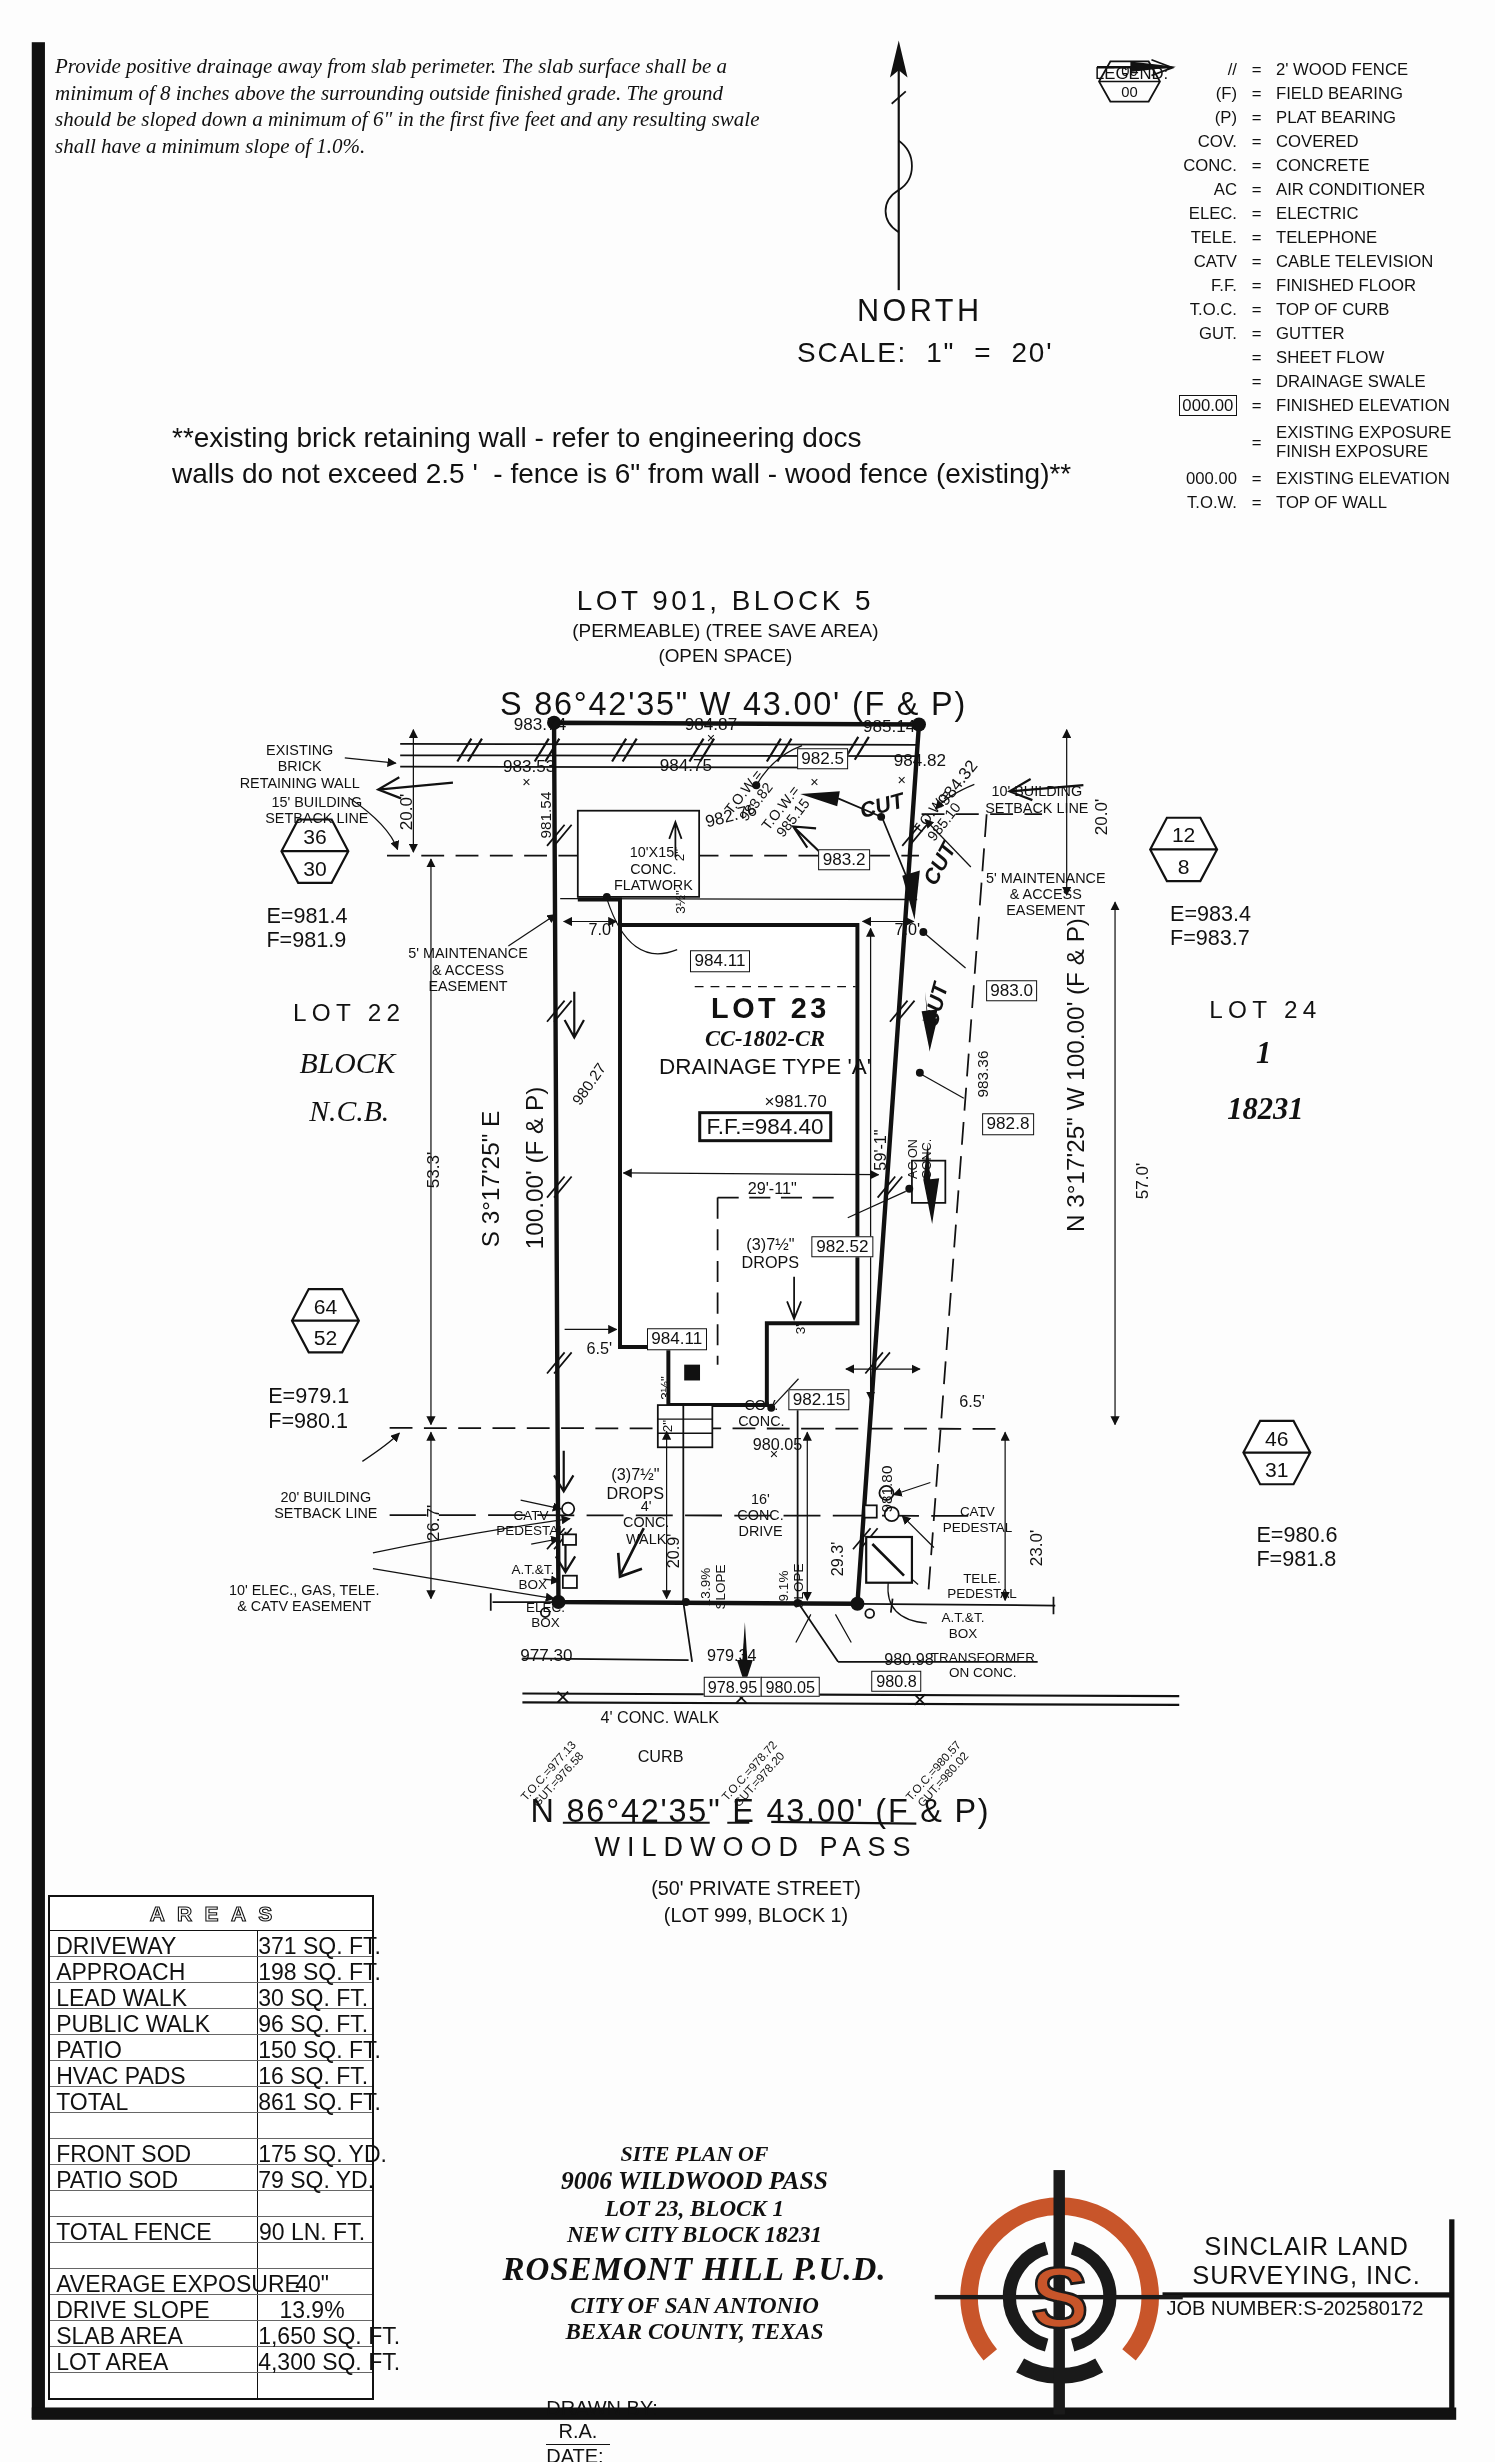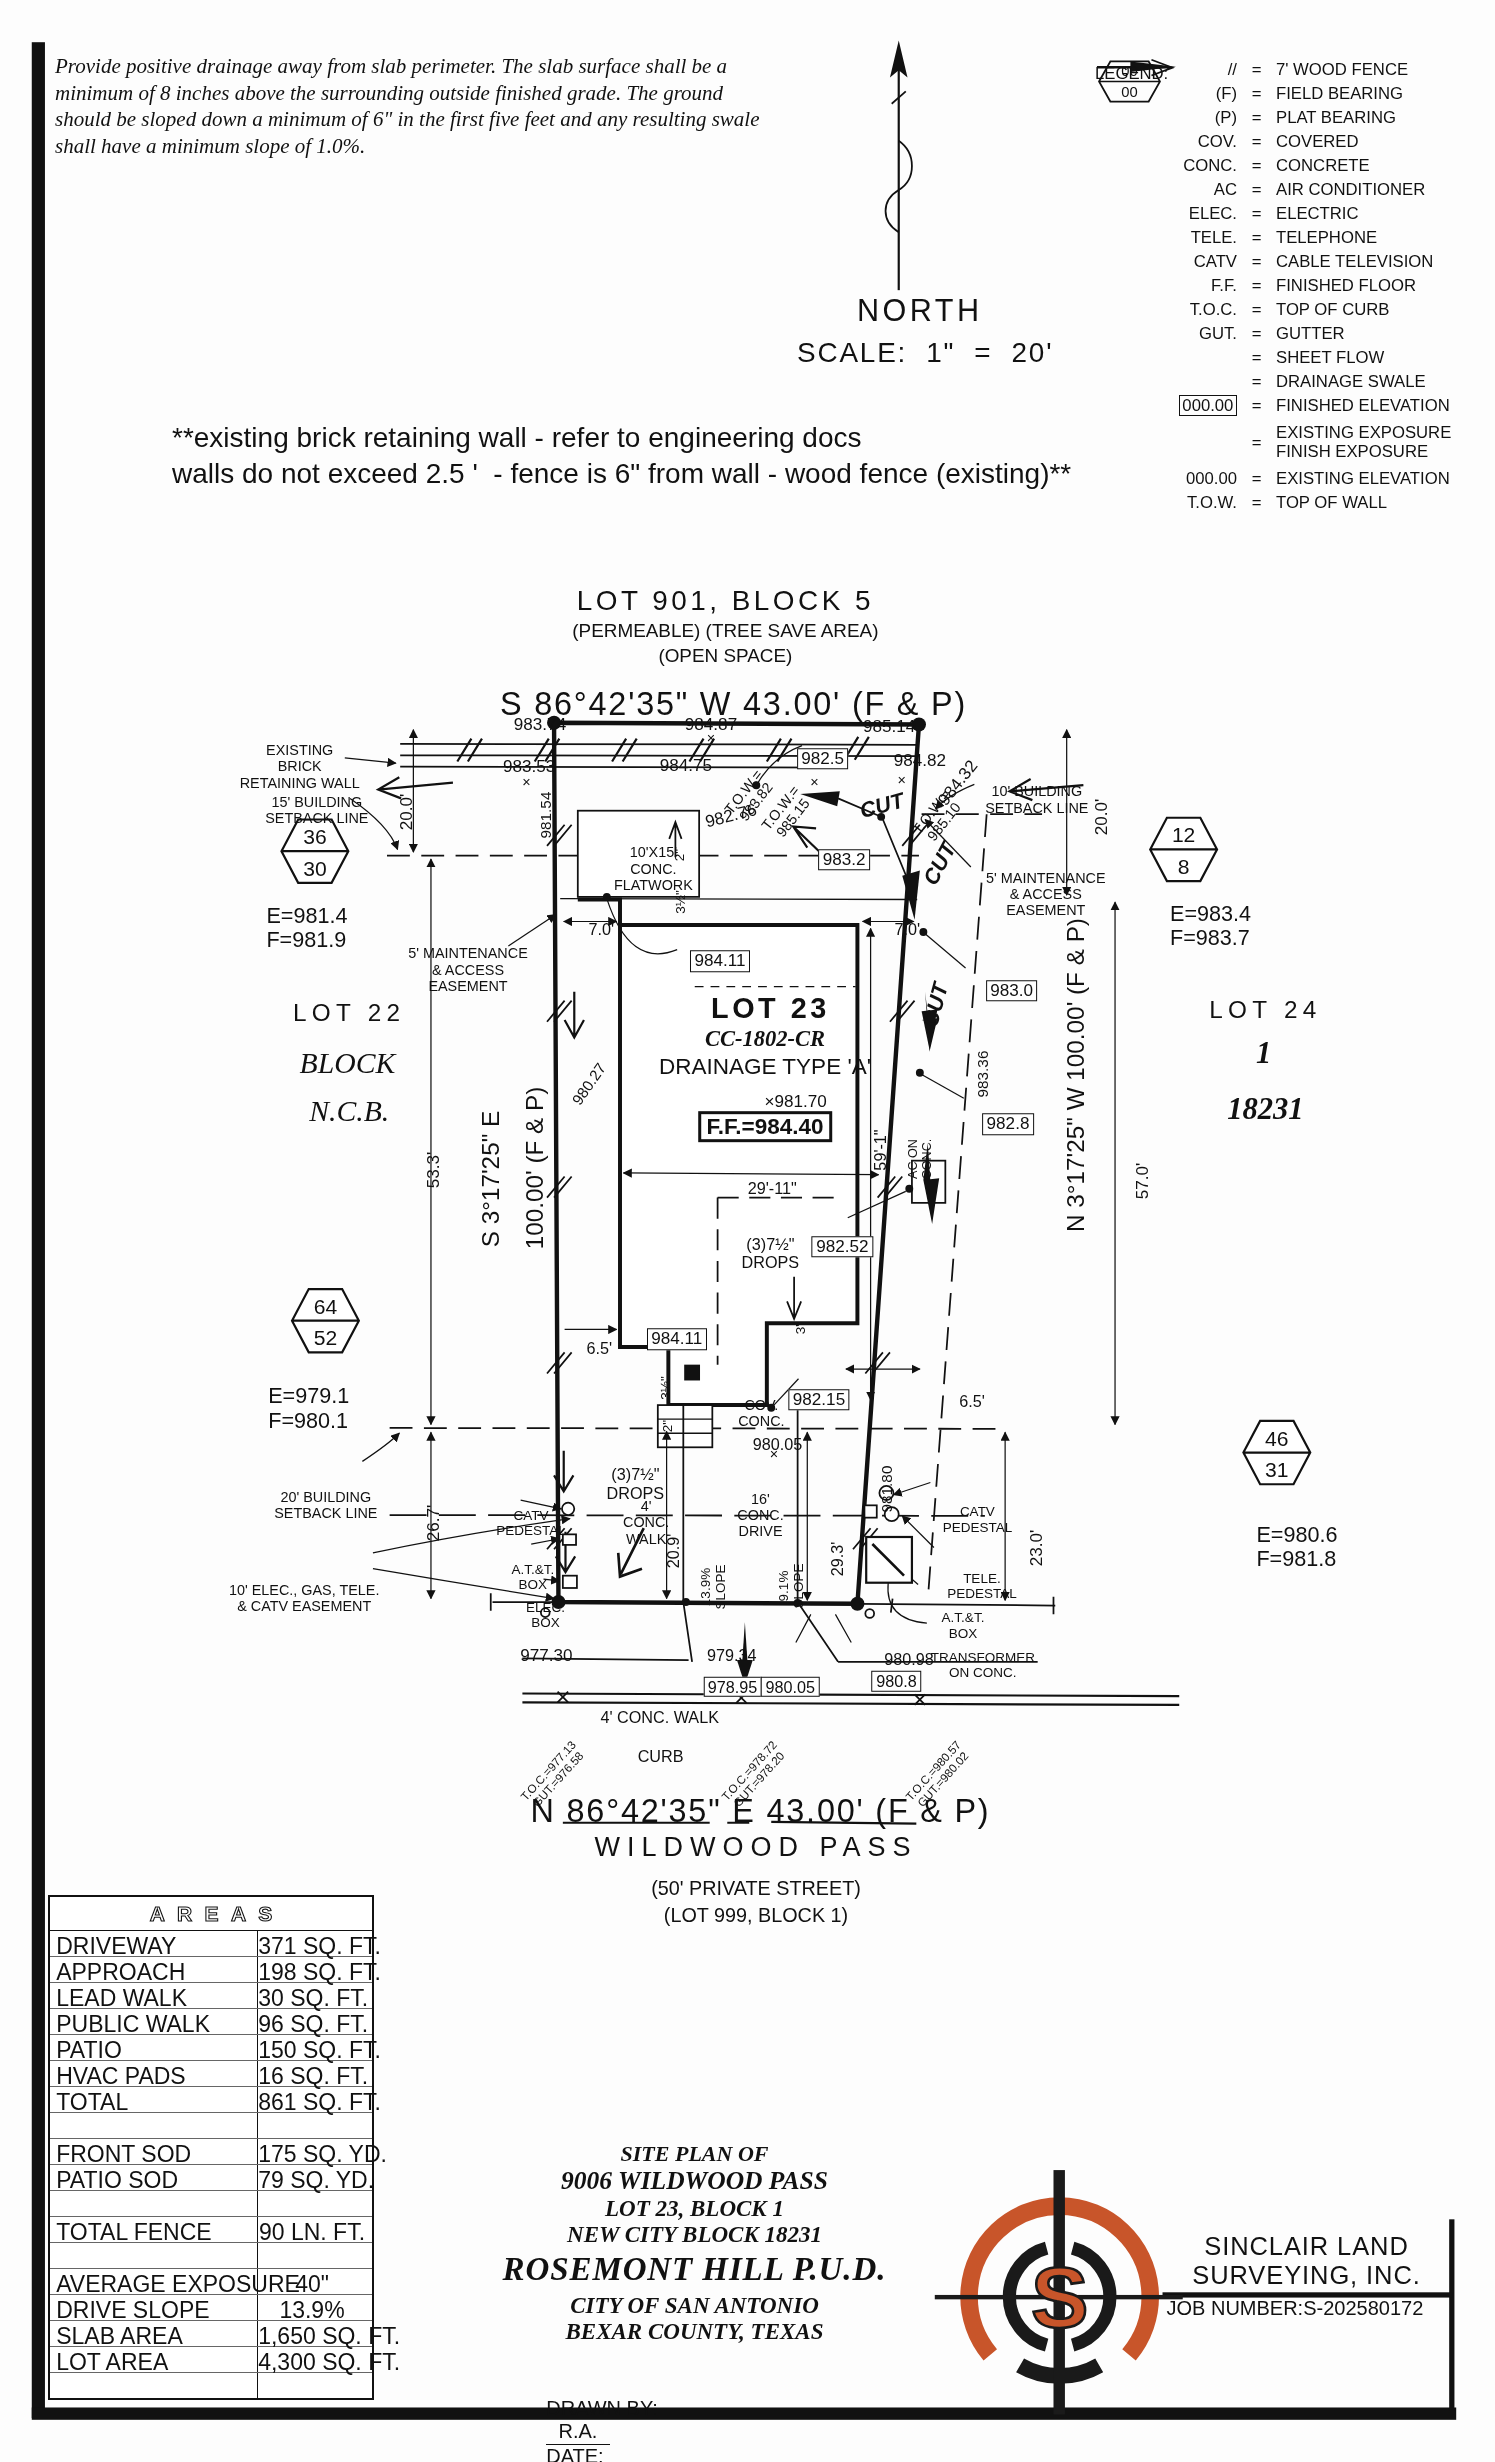--- a/index.html
+++ b/index.html
@@ -5,21 +5,21 @@
   html,body{margin:0;padding:0;background:#e8e8e8}
   .page{position:relative;width:1495px;height:2462px;background:#fdfdfd;
         font-family:"Liberation Sans",sans-serif;color:#111;overflow:hidden}
   svg{position:absolute;left:0;top:0}
   svg text{font-family:"Liberation Sans",sans-serif}
   .lbl{position:absolute;left:calc(var(--x)*0.9px);top:calc(var(--y)*0.9px);
        font-size:calc(var(--f,19)*0.9px);line-height:1.14;white-space:pre;text-align:center;
        transform:translate(-50%,-50%) rotate(calc(var(--r,0)*1deg));}
   .lft{transform:rotate(calc(var(--r,0)*1deg));text-align:left}
   .box{border:1.8px solid #111;padding:0 3.5px;background:#fff}
-  .bx2{border:3.5px solid #111;font-weight:bold;padding:0 5.3px}
+  .bx2{border:3.5px solid #111;font-weight:normal;padding:0 5.3px}
   .b{font-weight:bold}
   .bi{font-weight:bold;font-style:italic}
   .ser{font-family:"Liberation Serif","DejaVu Serif",serif}
   .ls2{letter-spacing:1.8px}.ls4{letter-spacing:3.5px}.ls6{letter-spacing:5.3px}.ls8{letter-spacing:7px}
   
   .disc{position:absolute;left:55px;top:53px;width:712px;font-family:"Liberation Serif",serif;font-style:italic}
   .disc p{margin:0 0 5.3px 0}
   .disc .p1{font-size:24px;line-height:1.27}
   .disc .p2{font-size:21px;line-height:1.27}
   
@@ -279,21 +279,21 @@
 walls do not exceed 2.5 '  - fence is 6" from wall - wood fence (existing)**</div>
 
   <div class="legend">
     <div class="lg-title">LEGEND:</div>
     <div class="lg-rows">
       <div>
 
           <div class="lg-row">
             <span class="lg-sym">//</span>
             <span class="lg-eq">=</span>
-            <span class="lg-desc">7' WOOD FENCE</span>
+            <span class="lg-desc">2' WOOD FENCE</span>
           </div>
 
           <div class="lg-row">
             <span class="lg-sym">(F)</span>
             <span class="lg-eq">=</span>
             <span class="lg-desc">FIELD BEARING</span>
           </div>
 
           <div class="lg-row">
             <span class="lg-sym">(P)</span>

